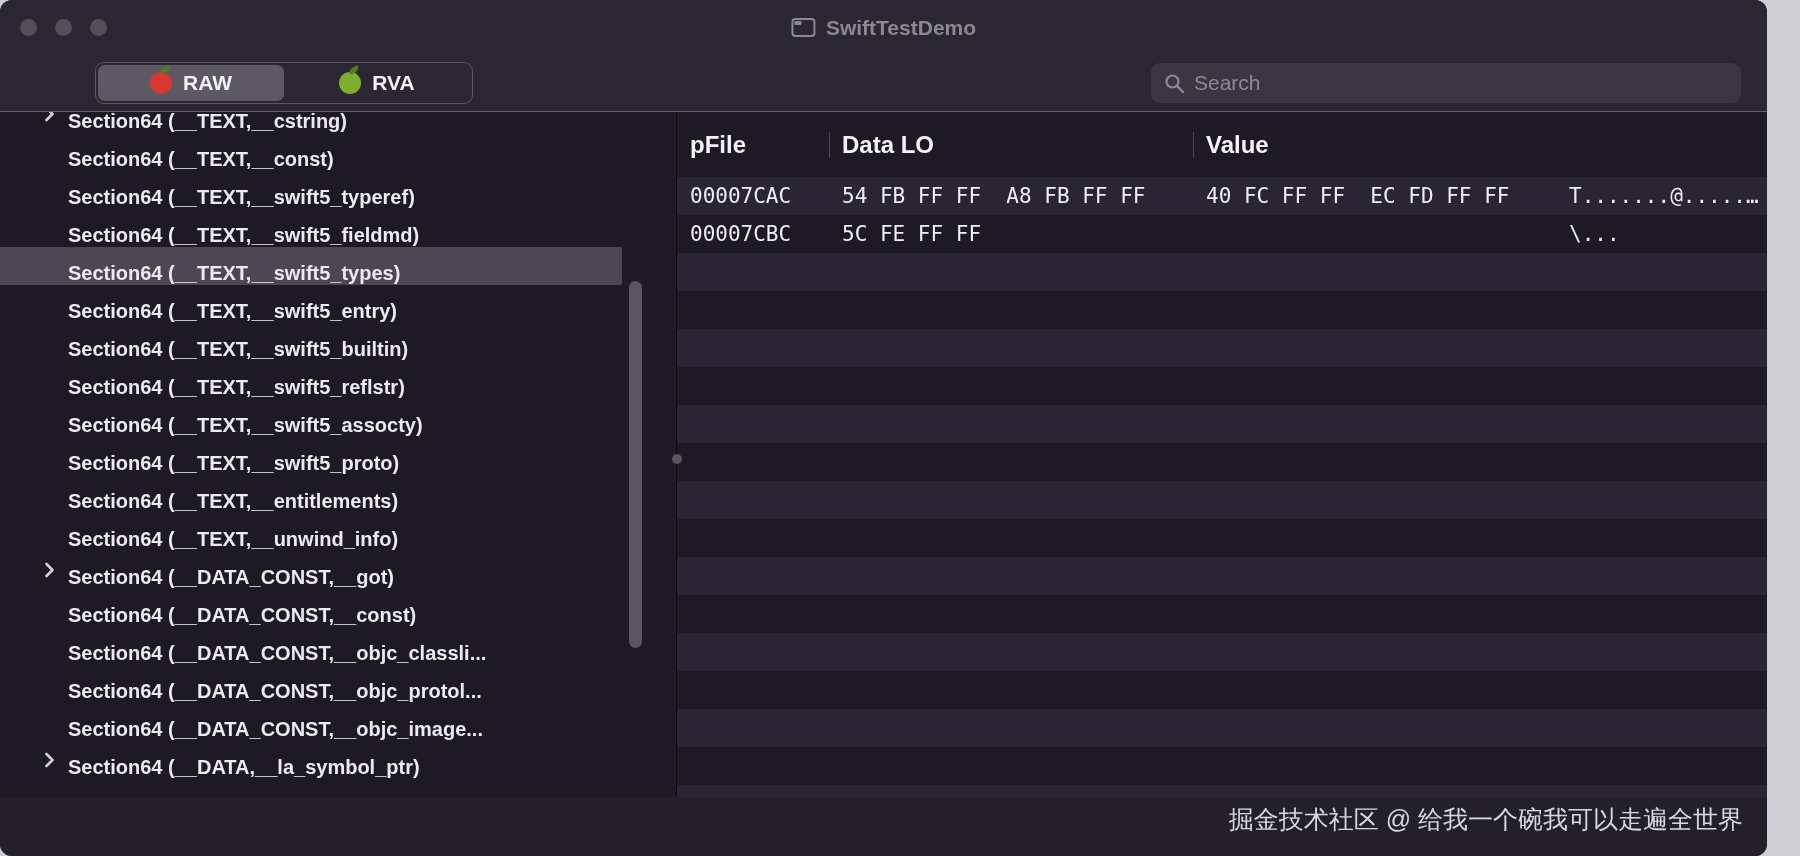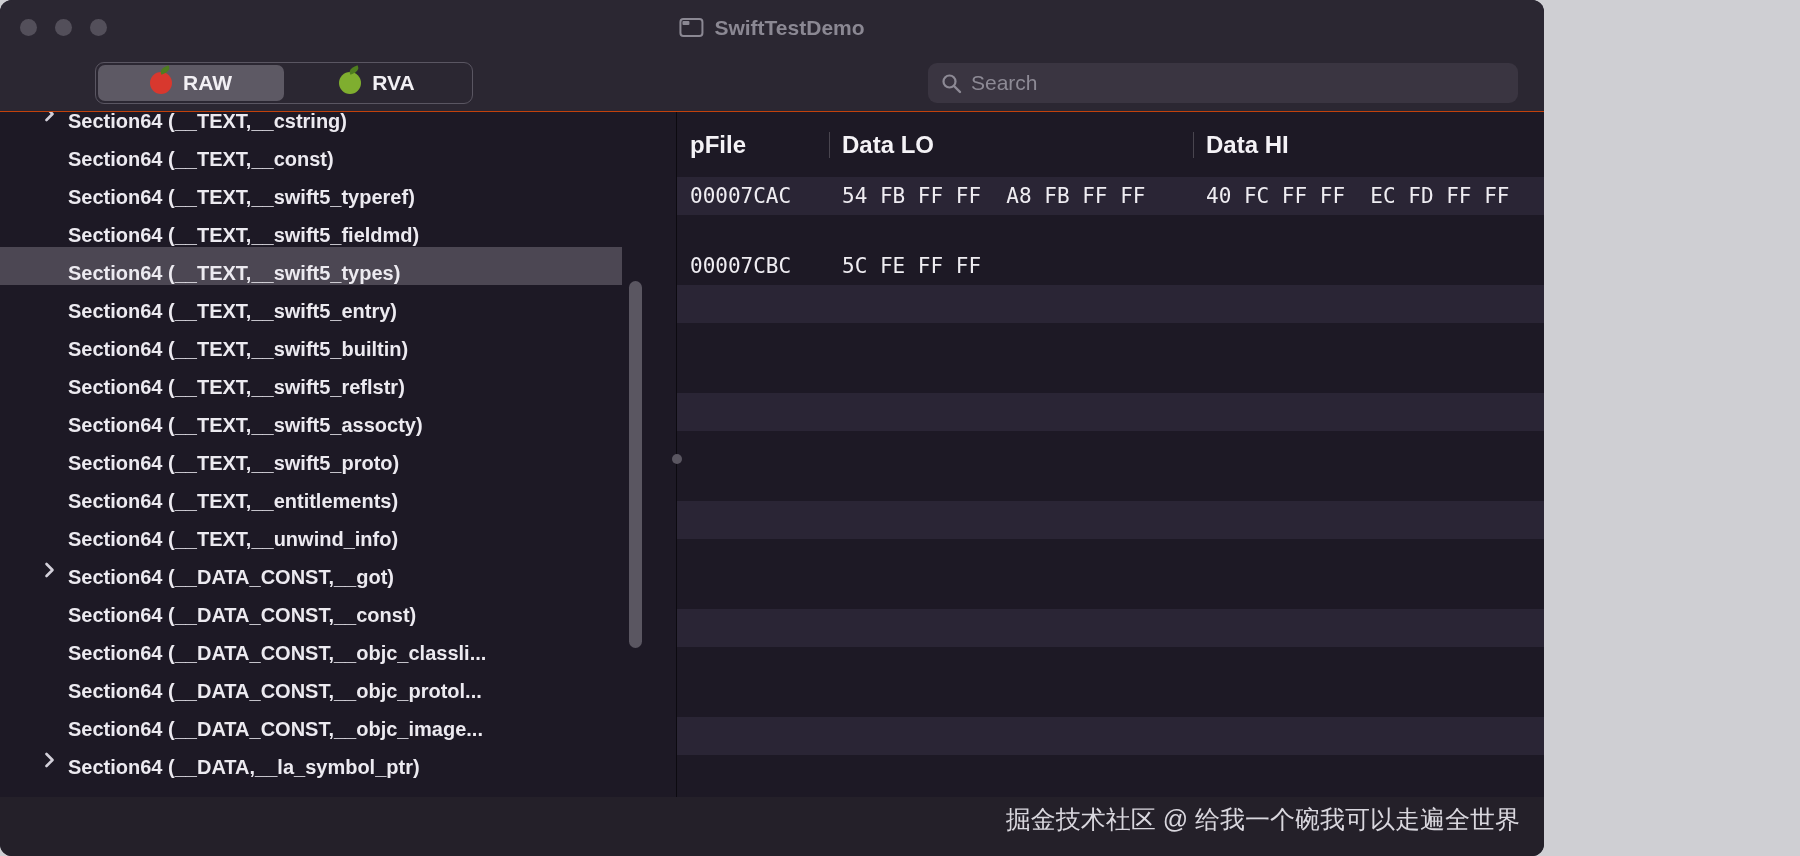--- a/index.html
+++ b/index.html
@@ -1,19 +1,19 @@
 <!DOCTYPE html>
 <html style="--chrome: #2b2732; --content_bg: #1d1925; --stripe: #2a2535; --selection: #4c4753; --text: #eceaf0; --muted: #8d8a95; --apple_red: #d8382e; --apple_green: #7fae2f;"><head>
 <meta charset="utf-8">
 <style>
   * { margin:0; padding:0; box-sizing:border-box; }
   html,body { width:1800px; height:856px; }
   body { background:#cfcfd3; font-family:"Liberation Sans",sans-serif; }
 
-  .window { width:1544px; height:856px; border-radius:12px; overflow:hidden;
+  .window { width:1767px; height:856px; border-radius:12px; overflow:hidden;
             background:var(--content_bg,#1d1925); display:flex; flex-direction:column; }
 
   
   .titlebar { height:55px; background:var(--chrome,#2b2732); display:flex; align-items:center;
               position:relative; flex:0 0 auto; }
   .traffic-lights { display:flex; gap:18px; padding-left:20px; }
   .light { width:17px; height:17px; border-radius:50%; background:#534f5a; }
   .titlewrap { position:absolute; left:50%; top:50%; transform:translate(-50%,-50%);
                display:flex; align-items:center; gap:11px; color:#8b8893; font-weight:bold; font-size:21px; }
   .win-icon { width:24px; height:19px; border:2px solid #8b8893; border-radius:4px; position:relative; }
@@ -65,21 +65,21 @@
   .th + .th::before { content:""; position:absolute; left:0; top:50%; transform:translateY(-50%);
                       width:1px; height:26px; background:#49454f; }
   .col-pfile { width:152px; flex:0 0 auto; }
   .col-lo    { width:364px; flex:0 0 auto; }
   .col-hi    { width:363px; flex:0 0 auto; }
   .col-value { flex:1 1 auto; }
   .tbody { flex:1 1 auto; overflow:hidden; }
   .trow { height:38px; display:flex; align-items:center;
           font-family:"DejaVu Sans Mono",monospace; font-size:21px; color:#efedf2; }
   .trow.even { background:var(--stripe,#2a2535); }
-  .trow.odd  { background:var(--content_bg,#1d1925);margin-top:32px; }
+  .trow.odd  { background:var(--content_bg,#1d1925); }
   .td { padding-left:13px; white-space:pre; overflow:hidden; }
 
   
   .bottombar { height:59px; flex:0 0 auto; background:#242029; display:flex;
                align-items:center; justify-content:flex-end; padding:0 24px 14px 0; }
   .watermark { color:#d9d7de; font-size:25px;text-align:center; }
 </style>
 </head>
 <body>
 
@@ -214,21 +214,20 @@
         <div class="v-thumb"></div>
       </div>
     </div>
 
     <div class="split-knob"></div>
 
     <div class="table-pane">
       <div class="thead">
         <div class="th col-pfile">pFile</div>
         <div class="th col-lo">Data LO</div>
-        <div class="th col-hi">Data HI</div>
         <div class="th col-value">Value</div>
       </div>
       <div class="tbody">
           <div class="trow even">
     <div class="td col-pfile">00007CAC</div>
     <div class="td col-lo">54 FB FF FF  A8 FB FF FF</div>
     <div class="td col-hi">40 FC FF FF  EC FD FF FF</div>
     <div class="td col-value">T.......@.....…</div>
   </div>
           <div class="trow odd">

